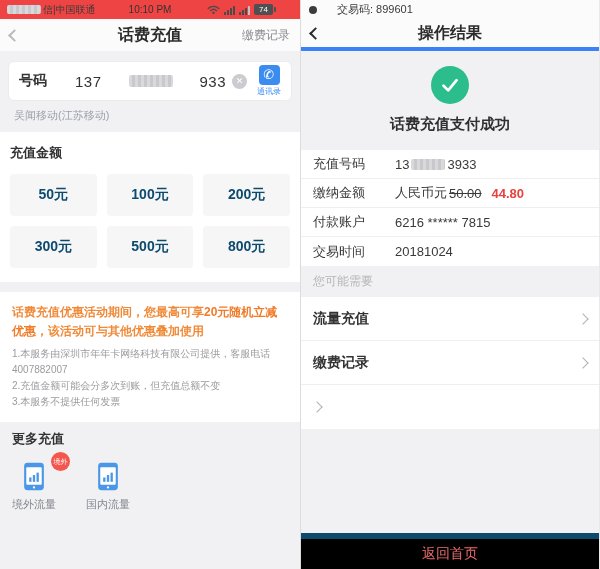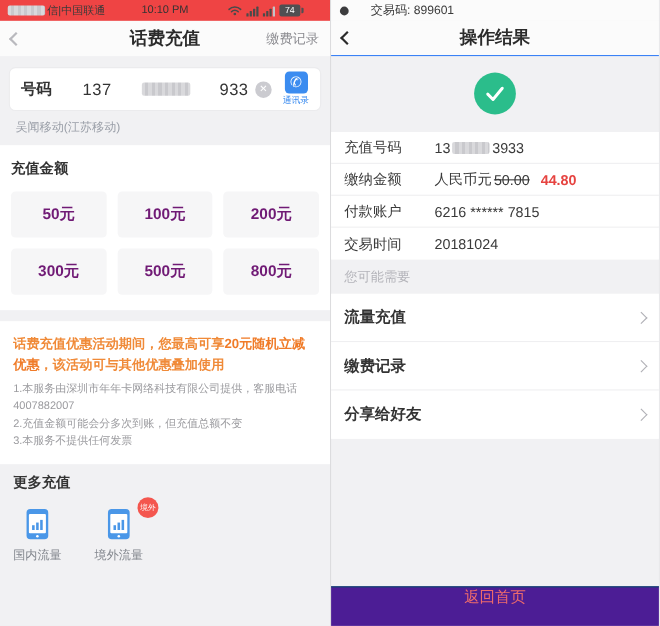--- a/index.html
+++ b/index.html
@@ -20,38 +20,38 @@
   .bars i { display:block; width:2px; background:#4a4a4a; border-radius:0.5px; }
   .battery { background:#4f4f52; color:#fff; font-size:8px; line-height:11px; height:11px; min-width:19px; text-align:center; border-radius:2px; position:relative; margin-right:20px; }
   .battery:after { content:""; position:absolute; right:-3px; top:3px; width:2px; height:5px; background:#4f4f52; border-radius:0 1px 1px 0; }
 
   
   .navbar { height:32px; background:#fbfbfb; display:flex; align-items:center; padding:0 10px; position:relative; }
   .nav-title { position:absolute; left:0; right:0; text-align:center; font-size:16px; font-weight:bold; color:#2b2b2b; }
   .chev-back { width:9px; height:9px; border-top:2px solid #b9b9be; border-left:2px solid #b9b9be; transform:rotate(-45deg); display:inline-block; }
   .chev-back.dark { border-color:#2b2b2b; }
   .nav-right { margin-left:auto; font-size:12px; color:#8a8a8f; z-index:2; }
-  .navbar.bordered { border-bottom:1px solid #3b82f6; }
+  .navbar.bordered { border-bottom:4px solid #3b82f6; }
 
   
   .input-card { background:#fff; border:1px solid #ebebed; border-radius:6px; margin:10px 8px 0; height:40px; display:flex; align-items:center; padding:0 10px; }
   .input-label { font-size:14px; font-weight:bold; color:#333; width:56px; }
   .phone-val { flex:1; text-align:center; font-size:15px; color:#333; letter-spacing:0.5px; display:flex; align-items:center; justify-content:space-between; gap:2px; }
   .num-blur { width:44px; height:12px; }
   .num-blur.sm { width:34px; height:11px; }
   .clear-btn { width:15px; height:15px; border-radius:50%; background:#cbcbd0; color:#fff; font-size:9px; line-height:15px; text-align:center; margin:0 10px 0 6px; }
   .contact { display:flex; flex-direction:column; align-items:center; }
   .contact-icon { width:21px; height:20px; background:#3b8cf0; border-radius:4px; color:#fff; font-size:13px; line-height:20px; text-align:center; }
   .contact-label { font-size:8px; color:#3b8cf0; margin-top:1px; }
   .region-hint { font-size:11px; color:#9a9fa8; margin:7px 14px 9px; }
 
   .amount-section { background:#fff; padding:12px 10px 14px; }
   .section-label { font-size:13px; font-weight:bold; color:#333; }
   .amount-grid { display:grid; grid-template-columns:repeat(3,1fr); gap:10px; margin-top:12px; }
-  .amount-btn { background:#f6f6f7; border-radius:4px; height:42px; display:flex; align-items:center; justify-content:center; font-size:14px; font-weight:bold; color:#701a75; }
+  .amount-btn { background:#f6f6f7; border-radius:4px; height:42px; display:flex; align-items:center; justify-content:center; font-size:14px; font-weight:bold; color:#0c4a6e; }
 
   .gap { height:10px; }
   .promo-section { background:#fff; padding:11px 12px 12px; }
   .promo-text { font-size:12px; line-height:1.55; color:#f08a38; font-weight:bold; }
   .promo-text b { color:#f07b28; }
   .notes { margin-top:6px; }
   .note-line { font-size:10px; line-height:1.6; color:#9b9b9f; }
 
   .more-section { padding:8px 12px; }
   .more-items { display:flex; gap:30px; margin-top:14px; }
@@ -75,21 +75,21 @@
   .strike { text-decoration:line-through; }
   .price-red { color:#e64340; font-weight:bold; margin-left:8px; }
 
   .hint-band { height:31px; display:flex; align-items:center; padding:0 12px; font-size:12px; color:#b4b4ba; }
   .menu { background:#fff; }
   .menu-row { height:44px; display:flex; align-items:center; padding:0 12px; border-bottom:1px solid #efeff1; }
   .menu-row:last-child { border-bottom:none; }
   .menu-label { font-size:14px; font-weight:bold; color:#333; flex:1; }
   .chev-right { width:8px; height:8px; border-top:1.5px solid #b0b0b6; border-right:1.5px solid #b0b0b6; transform:rotate(45deg); }
   .filler { flex:1; }
-  .footer-bar { height:36px; background:#4c1d95; display:flex; align-items:flex-start; justify-content:center; border-top:1px solid #0c4a6e; }
+  .footer-bar { height:36px; background:#000000; display:flex; align-items:center; justify-content:center; border-top:6px solid #0c4a6e; }
   .footer-link { font-size:14px; color:#ee6b6b; }
 </style>
 </head>
 <body>
 
 <div class="app">
 
   <div class="screen left">
 
     <div class="statusbar">
@@ -163,42 +163,42 @@
         <div class="note-line">1.本服务由深圳市年年卡网络科技有限公司提供，客服电话4007882007</div>
         <div class="note-line">2.充值金额可能会分多次到账，但充值总额不变</div>
         <div class="note-line">3.本服务不提供任何发票</div>
       </div>
     </div>
 
     <div class="more-section">
       <div class="section-label">更多充值</div>
       <div class="more-items">
         <div class="more-item">
-          <svg width="22" height="29" viewBox="0 0 22 30">
-            <rect x="0.8" y="0.8" width="20.4" height="28.4" rx="3.5" fill="#4a97e8"></rect>
-            <rect x="3" y="5.5" width="16" height="18" rx="1" fill="#ffffff"></rect>
-            <rect x="6" y="16" width="2.4" height="4.5" fill="#4a97e8"></rect>
-            <rect x="9.8" y="13.5" width="2.4" height="7" fill="#4a97e8"></rect>
-            <rect x="13.6" y="11" width="2.4" height="9.5" fill="#4a97e8"></rect>
-            <circle cx="11" cy="26.3" r="1.2" fill="#ffffff"></circle>
-          </svg>
-          <span class="label">国内流量</span>
-        </div>
-        <div class="more-item">
           <span class="badge">境外</span>
           <svg width="22" height="29" viewBox="0 0 22 30">
             <rect x="0.8" y="0.8" width="20.4" height="28.4" rx="3.5" fill="#4a97e8"></rect>
             <rect x="3" y="5.5" width="16" height="18" rx="1" fill="#ffffff"></rect>
             <rect x="6" y="16" width="2.4" height="4.5" fill="#4a97e8"></rect>
             <rect x="9.8" y="13.5" width="2.4" height="7" fill="#4a97e8"></rect>
             <rect x="13.6" y="11" width="2.4" height="9.5" fill="#4a97e8"></rect>
             <circle cx="11" cy="26.3" r="1.2" fill="#ffffff"></circle>
           </svg>
           <span class="label">境外流量</span>
         </div>
+        <div class="more-item">
+          <svg width="22" height="29" viewBox="0 0 22 30">
+            <rect x="0.8" y="0.8" width="20.4" height="28.4" rx="3.5" fill="#4a97e8"></rect>
+            <rect x="3" y="5.5" width="16" height="18" rx="1" fill="#ffffff"></rect>
+            <rect x="6" y="16" width="2.4" height="4.5" fill="#4a97e8"></rect>
+            <rect x="9.8" y="13.5" width="2.4" height="7" fill="#4a97e8"></rect>
+            <rect x="13.6" y="11" width="2.4" height="9.5" fill="#4a97e8"></rect>
+            <circle cx="11" cy="26.3" r="1.2" fill="#ffffff"></circle>
+          </svg>
+          <span class="label">国内流量</span>
+        </div>
       </div>
     </div>
   </div>
 
   <div class="screen right">
 
     <div class="trade-strip">
       <span class="dot"></span>
       <span>交易码: 899601</span>
     </div>
@@ -207,20 +207,21 @@
       <span class="chev-back dark"></span>
       <span class="nav-title">操作结果</span>
     </div>
 
     <div class="success-block">
       <div class="check-circle">
         <svg width="22" height="18" viewBox="0 0 36 30">
           <polyline points="7,16 15,24 29,7" fill="none" stroke="#ffffff" stroke-width="4.5" stroke-linecap="round" stroke-linejoin="round"></polyline>
         </svg>
       </div>
+      <div class="success-title">话费充值支付成功</div>
     </div>
 
     <div class="details">
       <div class="detail-row">
         <span class="detail-label">充值号码</span>
         <span class="detail-value">
           <span>13</span>
           <span class="blurblock num-blur sm"></span>
           <span>3933</span>
         </span>
@@ -248,21 +249,20 @@
     <div class="menu">
       <div class="menu-row">
         <span class="menu-label">流量充值</span>
         <span class="chev-right"></span>
       </div>
       <div class="menu-row">
         <span class="menu-label">缴费记录</span>
         <span class="chev-right"></span>
       </div>
       <div class="menu-row">
-        <span class="menu-label">分享给好友</span>
         <span class="chev-right"></span>
       </div>
     </div>
 
     <div class="filler"></div>
 
     <div class="footer-bar">
       <span class="footer-link">返回首页</span>
     </div>
   </div>

